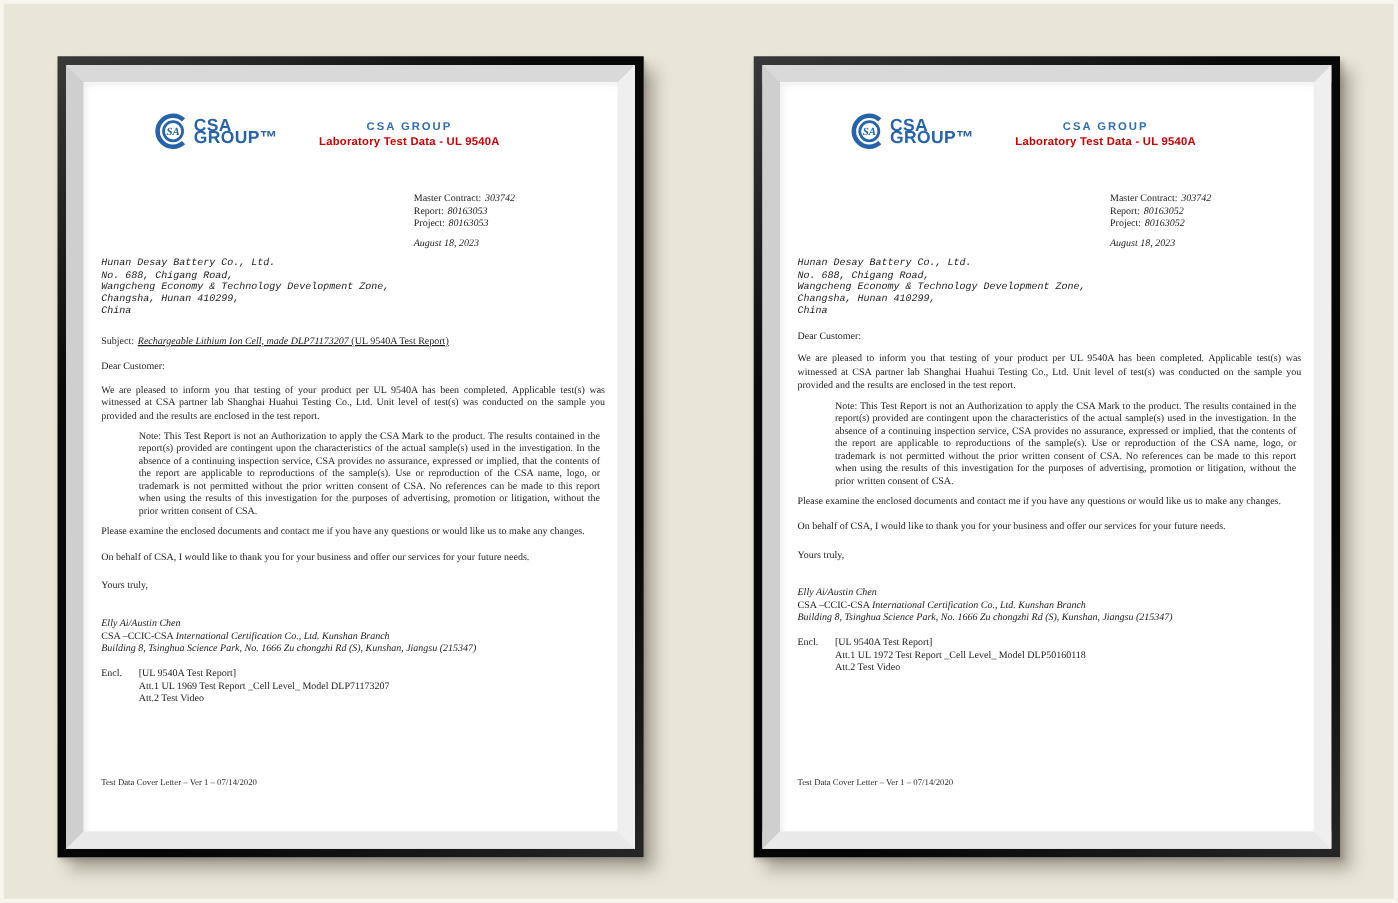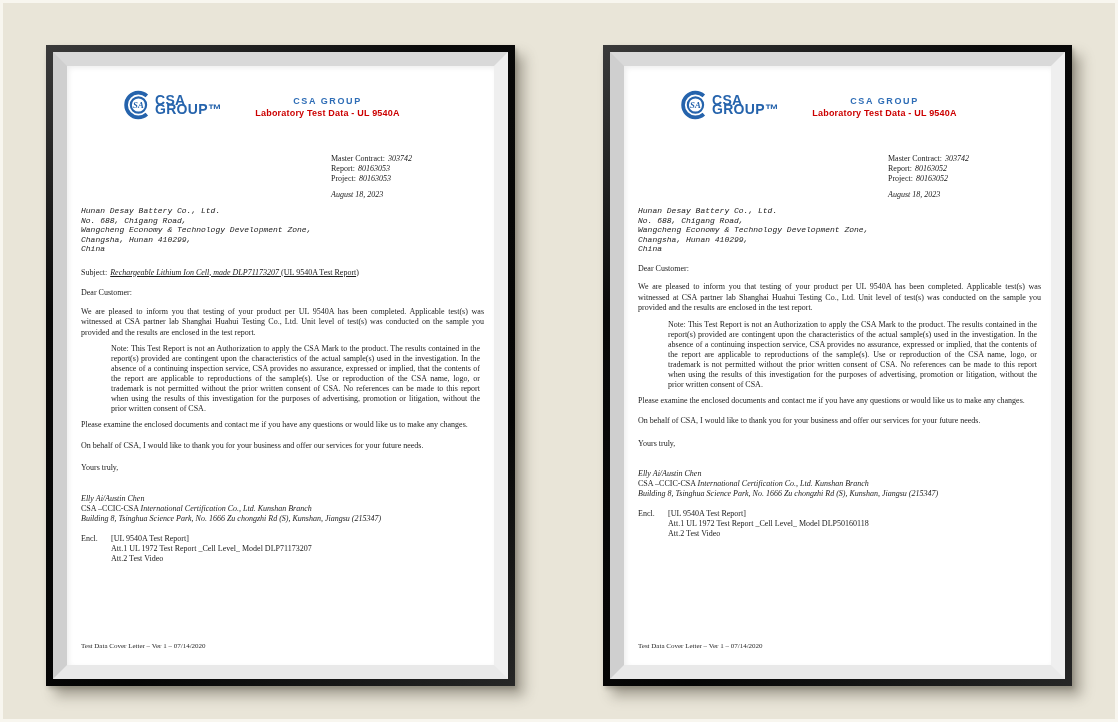--- a/index.html
+++ b/index.html
@@ -53,21 +53,21 @@
   .para { margin-top:8px; text-align:justify; }
   .note { margin-top:6px; margin-left:30px; margin-right:4px; text-align:justify; line-height:10px; }
   .para2 { margin-top:6px; text-align:justify; }
   .para3 { margin-top:10px; }
   .closing { margin-top:12px; }
   .sig { margin-top:20px; line-height:10px; }
   .sig .it { font-style:italic; }
   .encl { margin-top:10px; display:flex; line-height:10px; }
   .encl-label { width:30px; flex:none;font-family:Liberation Serif, serif; }
   .encl-lines { }
-  .page-footer { position:absolute; left:14px; bottom:14px; font-size:7px; color:#2a2a2a; }
+  .page-footer { position:absolute; left:14px; bottom:34px; font-size:7px; color:#2a2a2a; }
 </style>
 </head>
 <body>
 
 <div class="canvas">
 
   <div class="frame frame-left">
     <div class="mat">
       <div class="paper">
 
@@ -118,21 +118,21 @@
         <div class="sig">
           <div class="it">Elly Ai/Austin Chen</div>
           <div><span>CSA –CCIC-CSA </span><span class="it">International Certification Co., Ltd. Kunshan Branch</span></div>
           <div class="it">Building 8, Tsinghua Science Park, No. 1666 Zu chongzhi Rd (S), Kunshan, Jiangsu (215347)</div>
         </div>
 
         <div class="encl">
           <div class="encl-label">Encl.</div>
           <div class="encl-lines">
             <div>[UL 9540A Test Report]</div>
-            <div>Att.1 UL 1972 Test Report _Cell Level_ Model DLP71173207</div>
+            <div>Att.1 UL 1969 Test Report _Cell Level_ Model DLP71173207</div>
             <div>Att.2 Test Video</div>
           </div>
         </div>
 
         <div class="page-footer">Test Data Cover Letter – Ver 1 – 07/14/2020</div>
       </div>
     </div>
   </div>
 
   <div class="frame frame-right">

